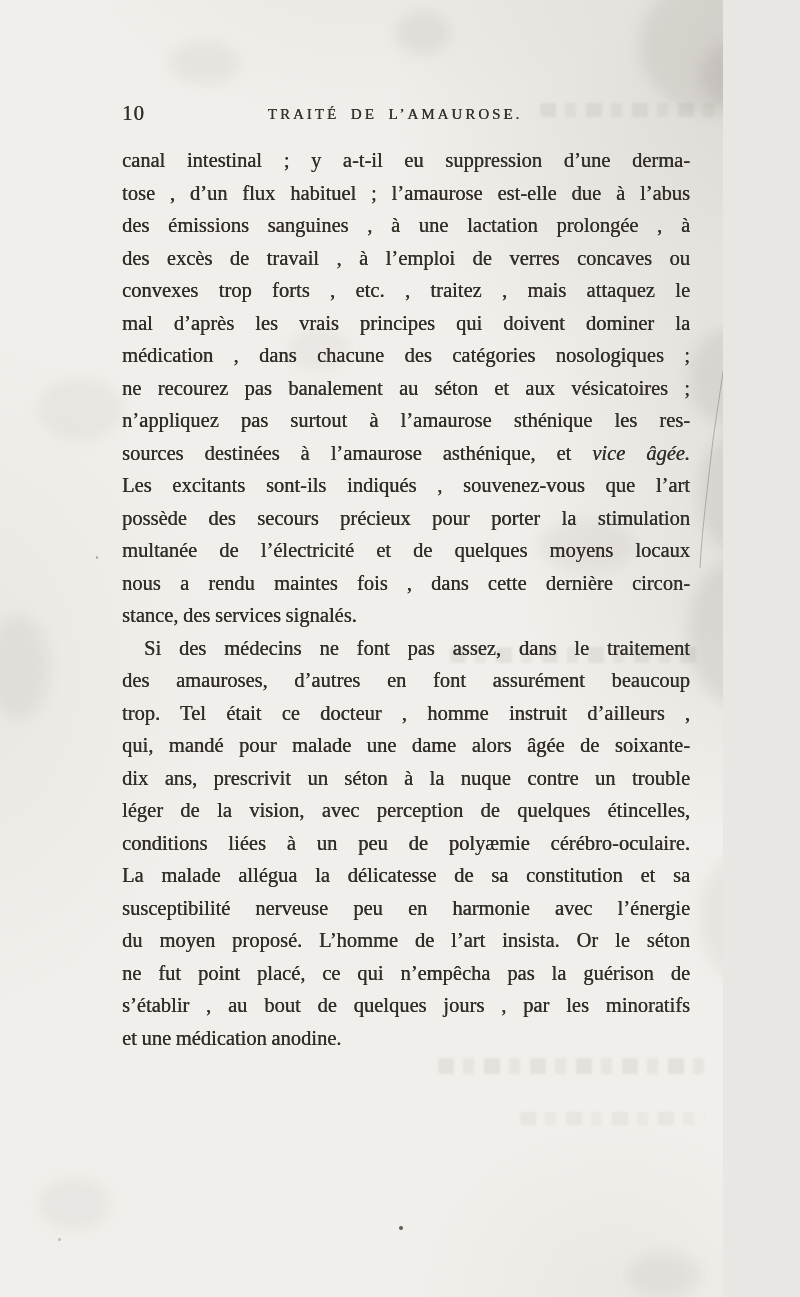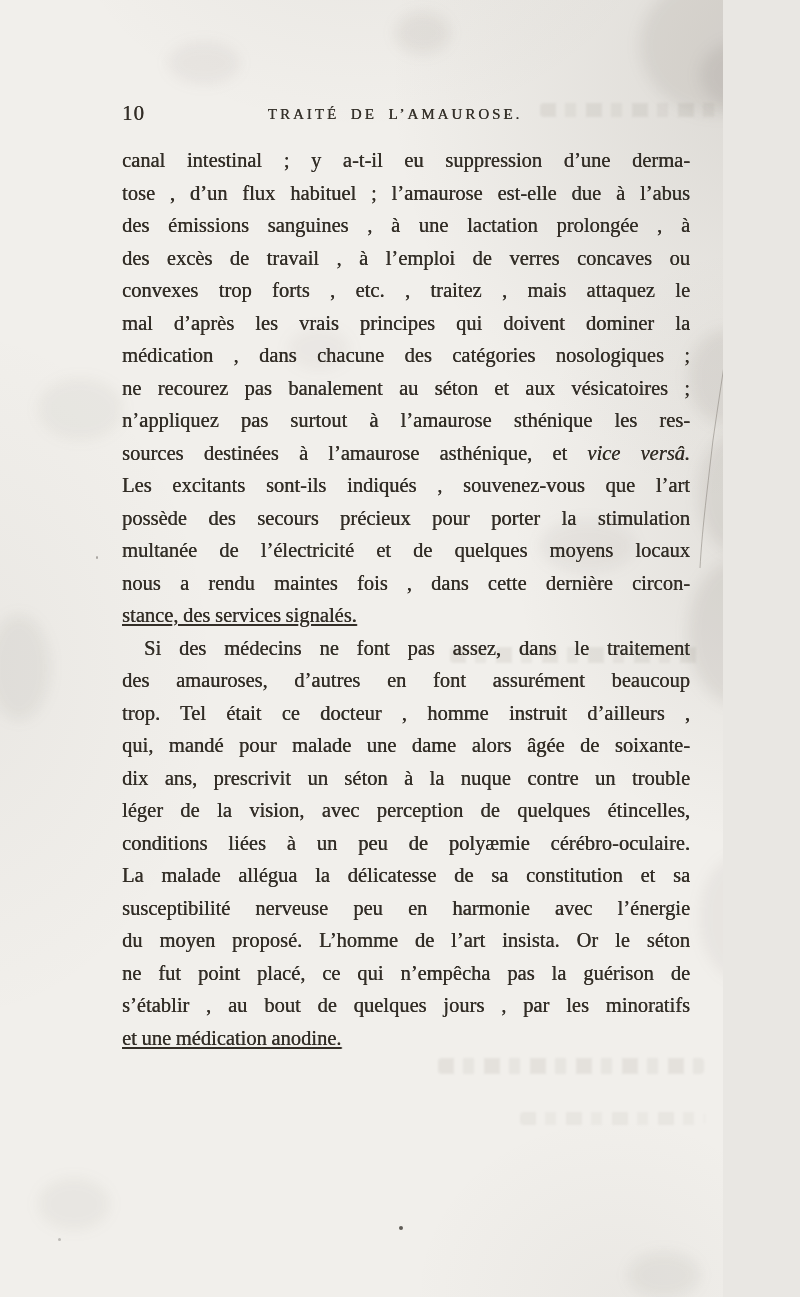--- a/index.html
+++ b/index.html
@@ -20,21 +20,21 @@
     text-shadow:.3px 0 0 currentColor;}
   .running-title{position:absolute;left:0;right:22px;top:6px;text-align:center;
     font-size:15px;letter-spacing:3px;word-spacing:5px;color:#36322b;
     text-shadow:.3px 0 0 currentColor;}
   .text-block{position:absolute;left:122px;top:144px;width:568px;}
   .line{
     font-size:20.5px;line-height:32.5px;height:32.5px;overflow:hidden;
     text-align:justify;text-align-last:justify;word-spacing:-.5px;
     text-shadow:.3px 0 0 currentColor;
   }
-  .line.last{text-align-last:left;text-decoration:underline;}
+  .line.last{text-align-last:left;}
   .line.indent{text-indent:22px;}
   .italic{font-style:italic;}
   .stain{position:absolute;border-radius:50%;filter:blur(7px);pointer-events:none;}
   .speck{position:absolute;border-radius:50%;background:rgba(45,41,35,.75);pointer-events:none;}
   .ghost{
     position:absolute;pointer-events:none;opacity:.5;border-radius:4px;filter:blur(1.3px);
     background:repeating-linear-gradient(90deg, rgba(125,118,106,.22) 0 16px, transparent 16px 25px,
       rgba(125,118,106,.17) 25px 36px, transparent 36px 46px);
   }
   .crease{position:absolute;left:0;top:0;pointer-events:none;}
@@ -84,21 +84,21 @@
     <div>
       <div class="line">canal intestinal ; y a-t-il eu suppression d’une derma-</div>
       <div class="line">tose , d’un flux habituel ; l’amaurose est-elle due à l’abus</div>
       <div class="line">des émissions sanguines , à une lactation prolongée , à</div>
       <div class="line">des excès de travail , à l’emploi de verres concaves ou</div>
       <div class="line">convexes trop forts , etc. , traitez , mais attaquez le</div>
       <div class="line">mal d’après les vrais principes qui doivent dominer la</div>
       <div class="line">médication , dans chacune des catégories nosologiques ;</div>
       <div class="line">ne recourez pas banalement au séton et aux vésicatoires ;</div>
       <div class="line">n’appliquez pas surtout à l’amaurose sthénique les res-</div>
-      <div class="line"><span>sources destinées à l’amaurose asthénique, et </span><em class="italic">vice versâ.</em></div>
+      <div class="line"><span>sources destinées à l’amaurose asthénique, et </span><em class="italic">vice âgée.</em></div>
       <div class="line">Les excitants sont-ils indiqués , souvenez-vous que l’art</div>
       <div class="line">possède des secours précieux pour porter la stimulation</div>
       <div class="line">multanée de l’électricité et de quelques moyens locaux</div>
       <div class="line">nous a rendu maintes fois , dans cette dernière circon-</div>
       <div class="line last">stance, des services signalés.</div>
     </div>
 
     <div>
       <div class="line indent">Si des médecins ne font pas assez, dans le traitement</div>
       <div class="line">des amauroses, d’autres en font assurément beaucoup</div>

